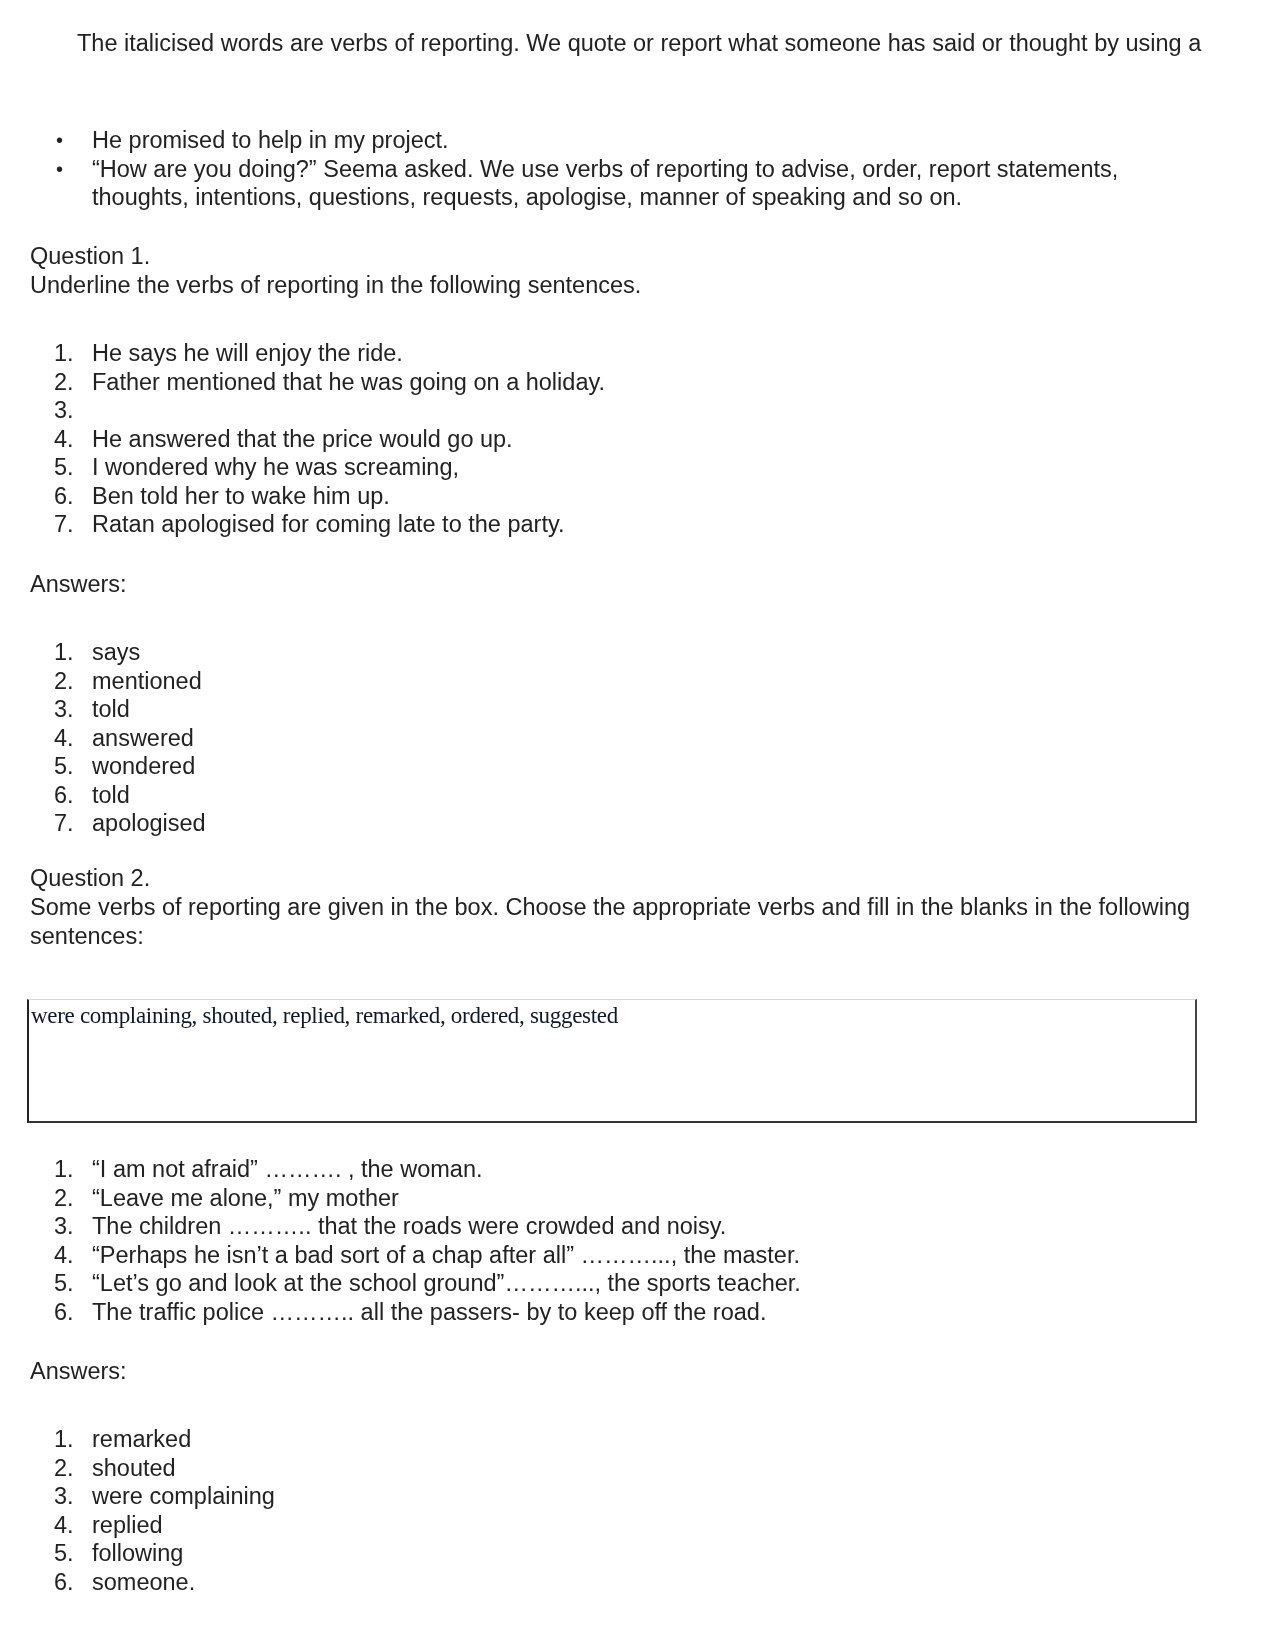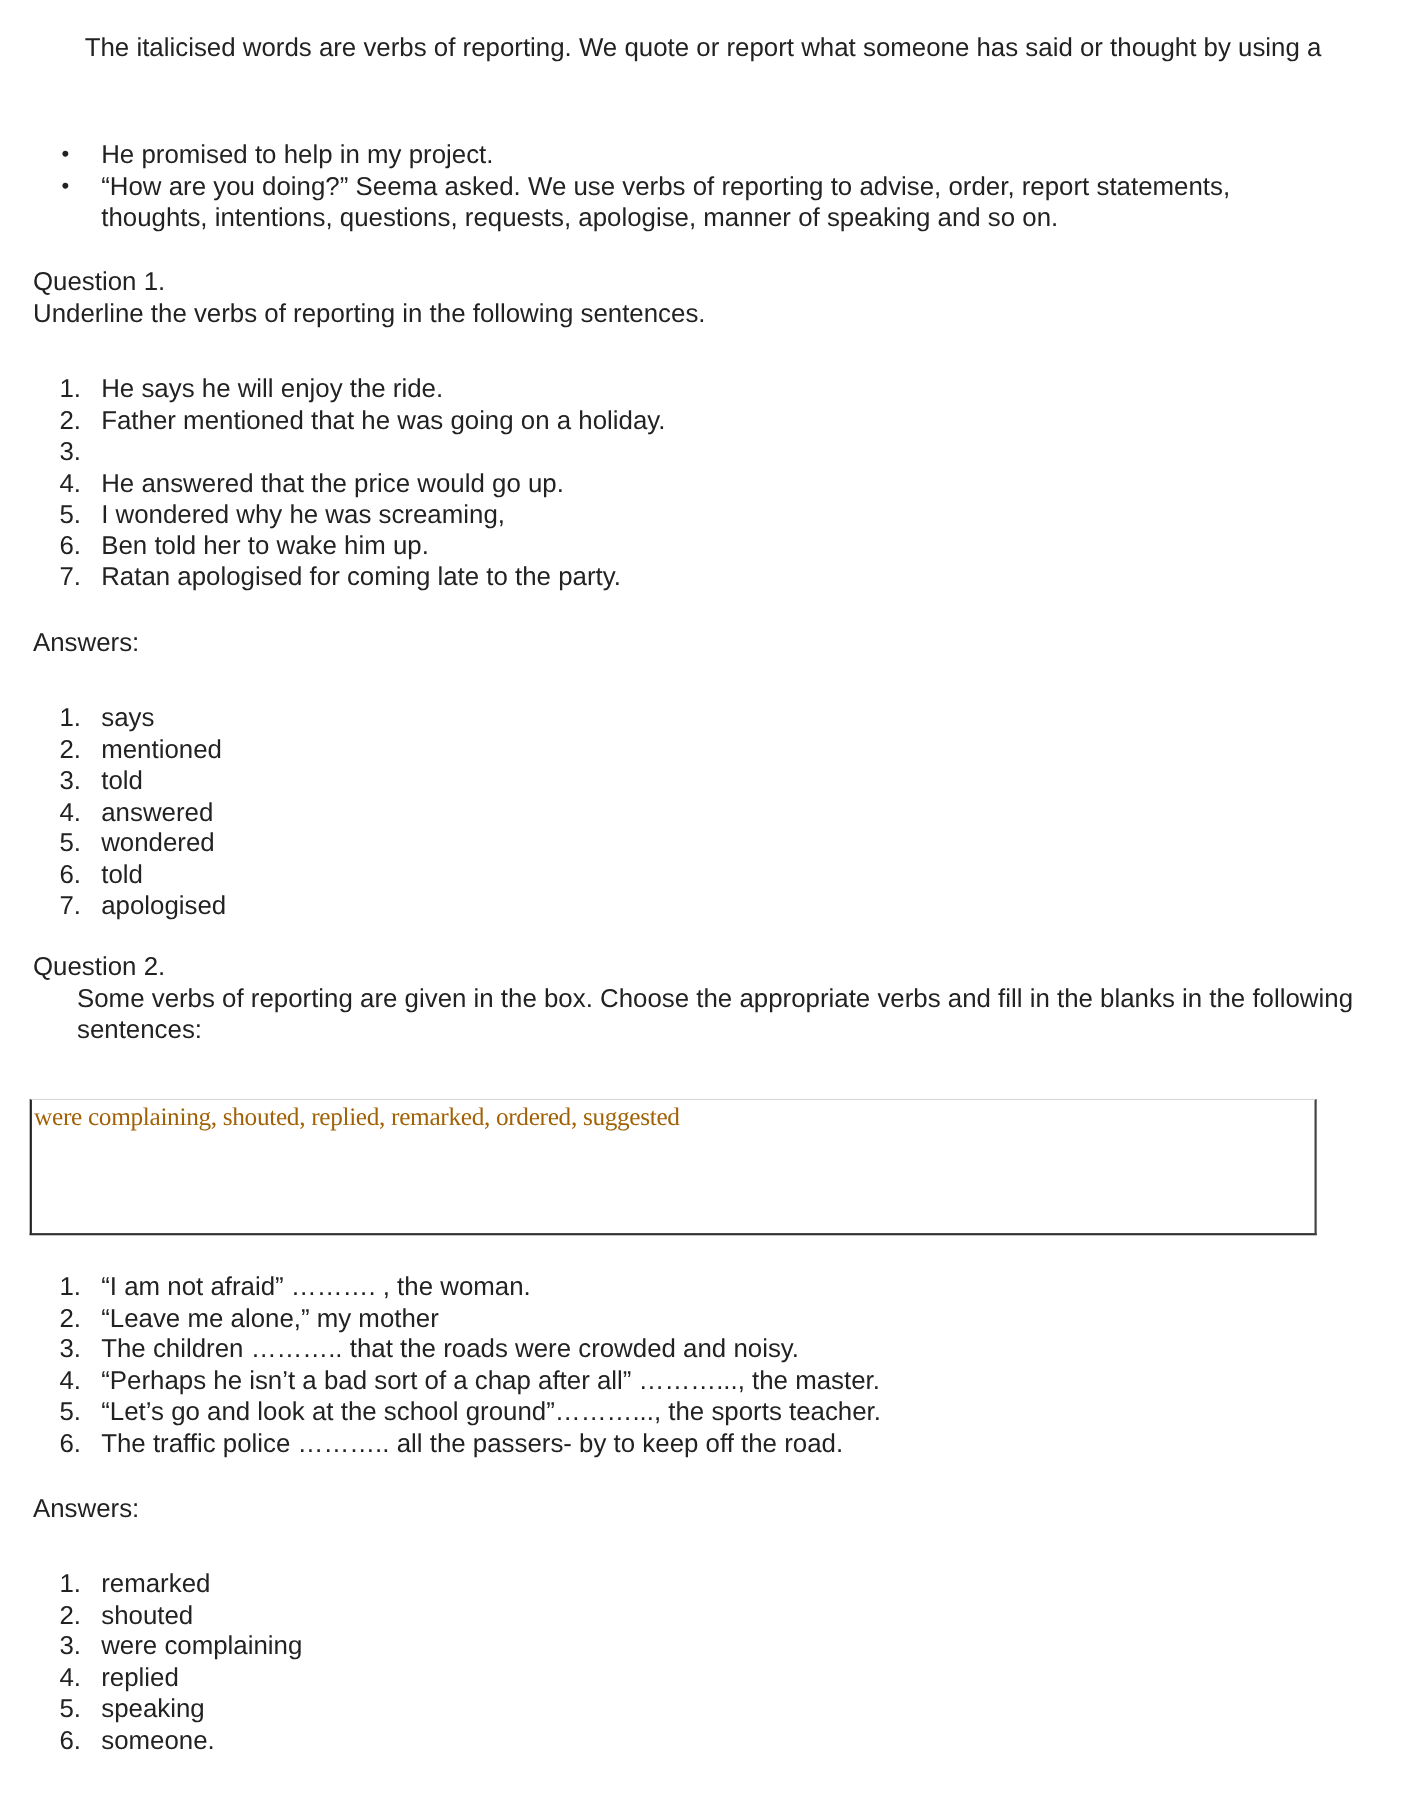--- a/index.html
+++ b/index.html
@@ -15,21 +15,21 @@
   ul.bullets, ol.num { list-style: none; margin: 0; padding: 0; }
   ul.bullets li, ol.num li { position: relative; padding-left: 62px; line-height: 28.5px; min-height: 28.5px; white-space: nowrap; }
   ul.bullets li .marker { position: absolute; left: 26px; top: 0; font-size: 20px; }
   ol.num li .marker { position: absolute; left: 24px; top: 0; }
   .box {
     position: absolute; left: 27px; top: 999px; width: 1170px; height: 124px;
     border-left: 2px solid #222; border-right: 2px solid #444; border-bottom: 2px solid #333;
     border-top: 1px solid #d8d8d8; box-sizing: border-box;
   }
   .box-text {
-    font-family: "Liberation Serif", serif; font-size: 23px; color: #a16207;
+    font-family: "Liberation Serif", serif; font-size: 23px; color: #0f172a;
     padding: 3px 0 0 2px; white-space: nowrap; letter-spacing: -0.3px;
   }
 </style>
 </head>
 <body>
 
 <div class="abs para" style="top:29px;margin-left:47px;">
   <div>The italicised words are verbs of reporting. We quote or report what someone has said or thought by using a</div>
 </div>
 
@@ -64,21 +64,21 @@
   <li><span class="marker">1.</span><span>says</span></li>
   <li><span class="marker">2.</span><span>mentioned</span></li>
   <li><span class="marker">3.</span><span>told</span></li>
   <li><span class="marker">4.</span><span>answered</span></li>
   <li><span class="marker">5.</span><span>wondered</span></li>
   <li><span class="marker">6.</span><span>told</span></li>
   <li><span class="marker">7.</span><span>apologised</span></li>
 </ol>
 
 <div class="abs line" style="top:864px;">Question 2.</div>
-<div class="abs para" style="top:893px;margin-left:40px;">
+<div class="abs para" style="top:893px;">
   <div>Some verbs of reporting are given in the box. Choose the appropriate verbs and fill in the blanks in the following</div>
   <div>sentences:</div>
 </div>
 
 <div class="box">
   <div class="box-text">were complaining, shouted, replied, remarked, ordered, suggested</div>
 </div>
 
 <ol class="num abs" style="top:1155px; left:30px;">
   <li><span class="marker">1.</span><span>“I am not afraid” ………. , the woman.</span></li>
@@ -89,15 +89,15 @@
   <li><span class="marker">6.</span><span>The traffic police ……….. all the passers- by to keep off the road.</span></li>
 </ol>
 
 <div class="abs line" style="top:1357px;">Answers:</div>
 
 <ol class="num abs" style="top:1425px; left:30px;">
   <li><span class="marker">1.</span><span>remarked</span></li>
   <li><span class="marker">2.</span><span>shouted</span></li>
   <li><span class="marker">3.</span><span>were complaining</span></li>
   <li><span class="marker">4.</span><span>replied</span></li>
-  <li><span class="marker">5.</span><span>speaking</span></li>
+  <li><span class="marker">5.</span><span>following</span></li>
   <li><span class="marker">6.</span><span>someone.</span></li>
 </ol>
 
 </body></html>

